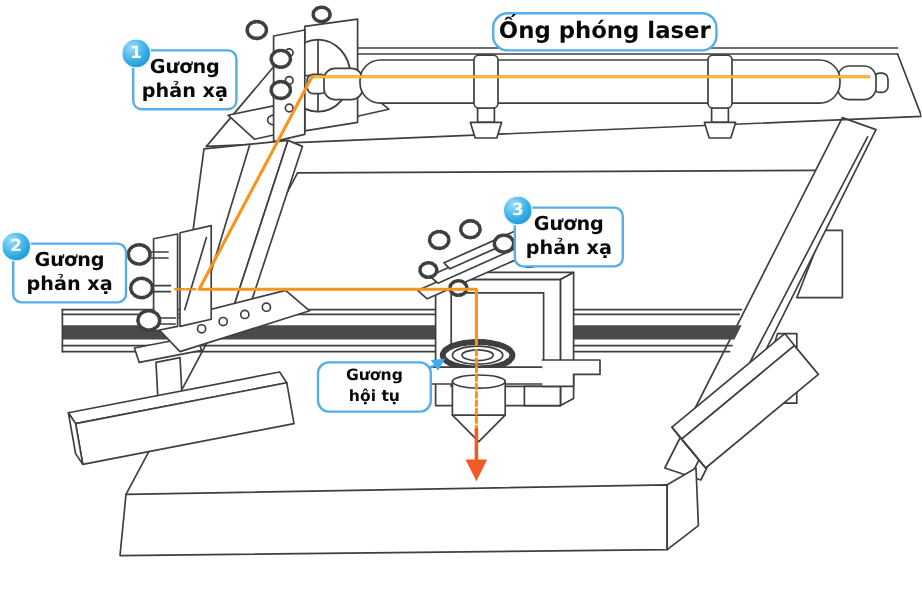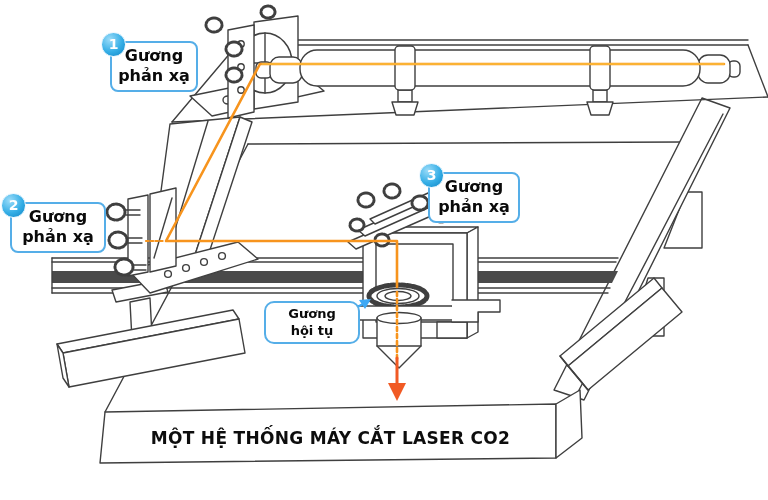--- a/index.html
+++ b/index.html
@@ -177,20 +177,23 @@
         </g>
       </g>
 
       <g>
         <path d="M342,315 L363,304" stroke="#3fa9f5" stroke-width="2.2"></path>
         <polygon points="371,299 359,300 365,309" fill="#3fa9f5" stroke="none"></polygon>
       </g>
     </g>
   </svg>
 
+  <div class="callout" id="label-tube">
+    <span class="ln">Ống phóng laser</span>
+  </div>
 
   <div class="callout" id="label-m1">
     <span class="badge">1</span>
     <div class="ln">Gương</div>
     <div class="ln">phản xạ</div>
   </div>
 
   <div class="callout" id="label-m2">
     <span class="badge">2</span>
     <div class="ln">Gương</div>
@@ -201,15 +204,14 @@
     <span class="badge">3</span>
     <div class="ln">Gương</div>
     <div class="ln">phản xạ</div>
   </div>
 
   <div class="callout" id="label-lens">
     <div class="ln">Gương</div>
     <div class="ln">hội tụ</div>
   </div>
 
-  <div id="caption">MỘT HỆ THỐNG MÁY CẮT LASER CO2</div>
 
 </div>
 
 </body></html>

